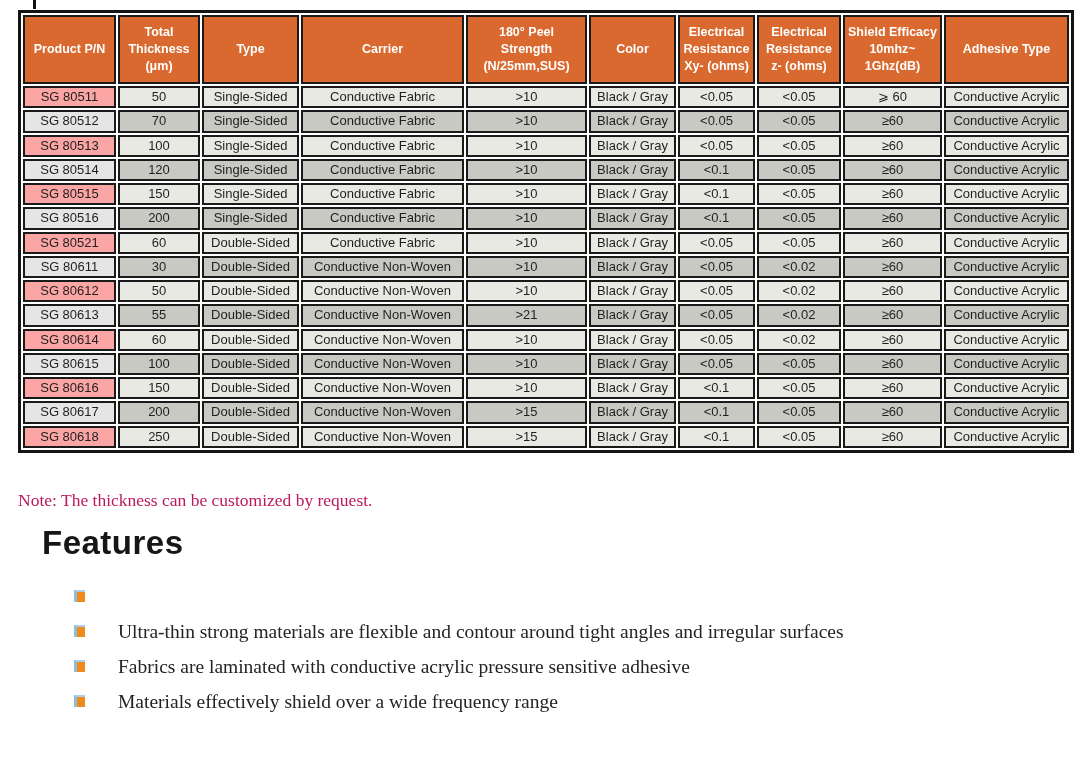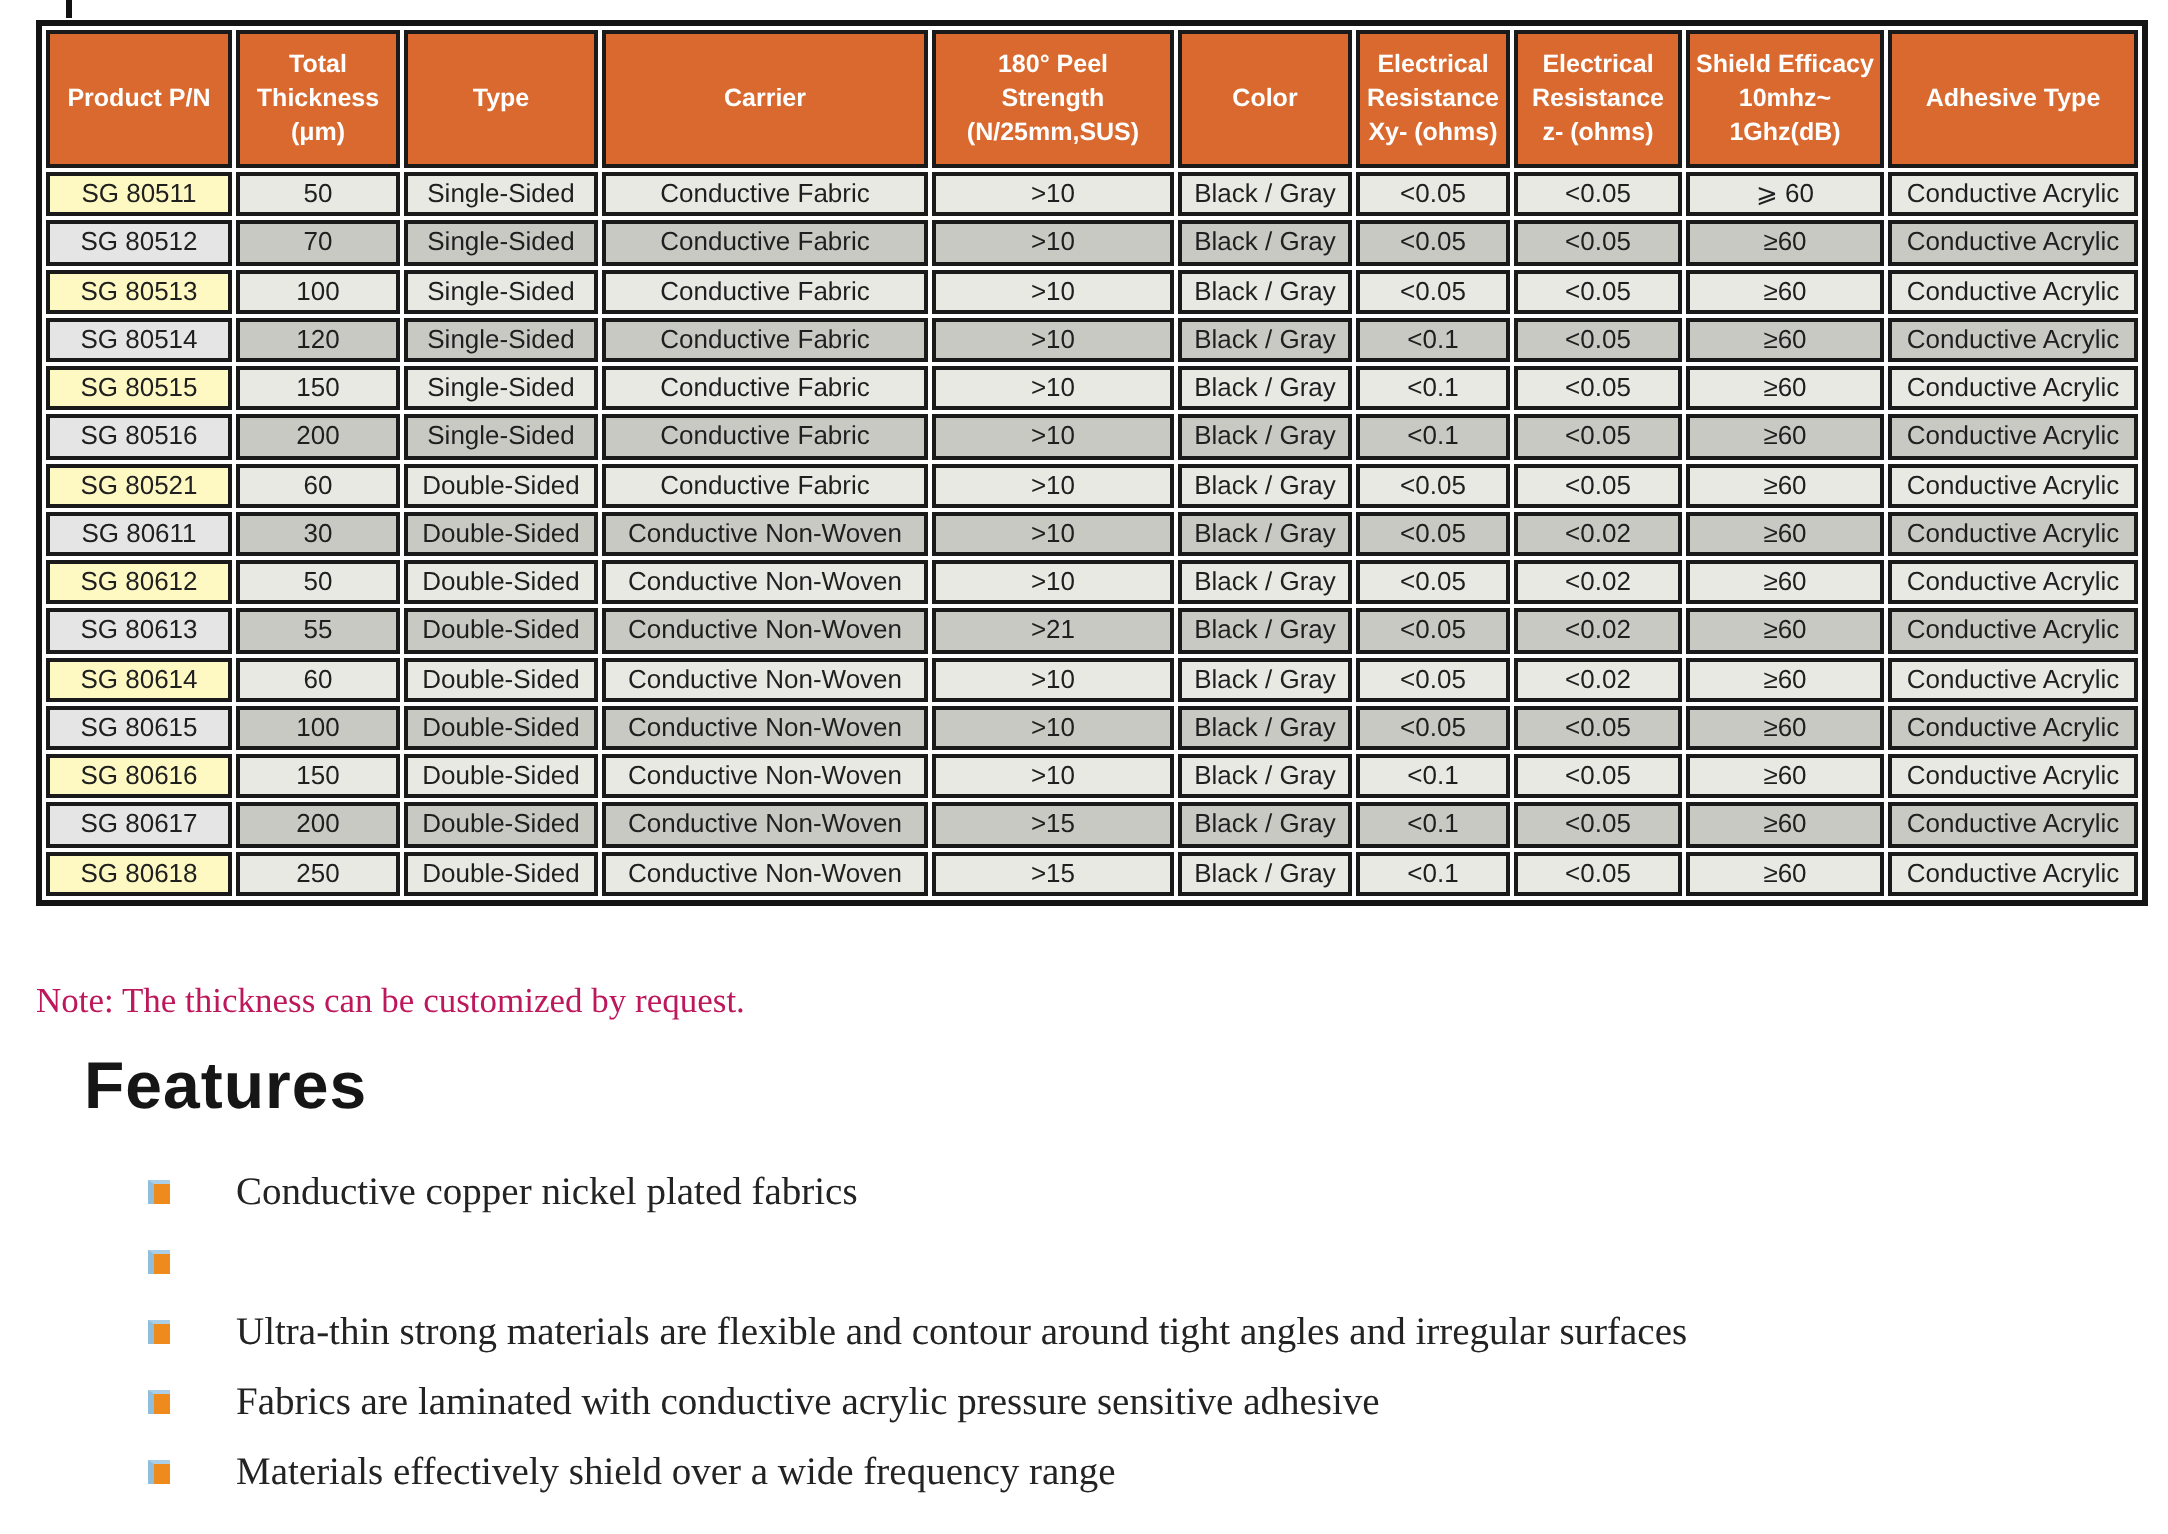--- a/index.html
+++ b/index.html
@@ -53,21 +53,21 @@
   }
   td {
     font-size: 13px;
     line-height: 1.25;
     padding: 1px 3px;
     height: 22px;
     color: #1f1f1f;
   }
   tr.light td { background: #e9e9e4; }
   tr.dark  td { background: #c9c9c4; }
-  tr.light td.pn { background: #fef9c3; }
+  tr.light td.pn { background: #fca5a5; }
   tr.dark  td.pn { background: #e5e5e5; }
   tr.tall td { height: 38px; }
   
   .note {
     position: absolute; left: 18px; top: 490px;
     font-family: "Liberation Serif", serif;
     font-size: 17.5px;
     color: #be185d;
   }
   
@@ -332,24 +332,20 @@
     </tbody>
 </table>
 
 <div class="note">Note: The thickness can be customized by request.</div>
 
 <div class="features-title">Features</div>
 
 <ul class="features-list" id="features-list">
     <li>
       <span class="bullet-icon"></span>
-      <span class="bullet-text">Conductive copper nickel plated fabrics</span>
-    </li>
-    <li>
-      <span class="bullet-icon"></span>
     </li>
     <li>
       <span class="bullet-icon"></span>
       <span class="bullet-text">Ultra-thin strong materials are flexible and contour around tight angles and irregular surfaces</span>
     </li>
     <li>
       <span class="bullet-icon"></span>
       <span class="bullet-text">Fabrics are laminated with conductive acrylic pressure sensitive adhesive</span>
     </li>
     <li>

